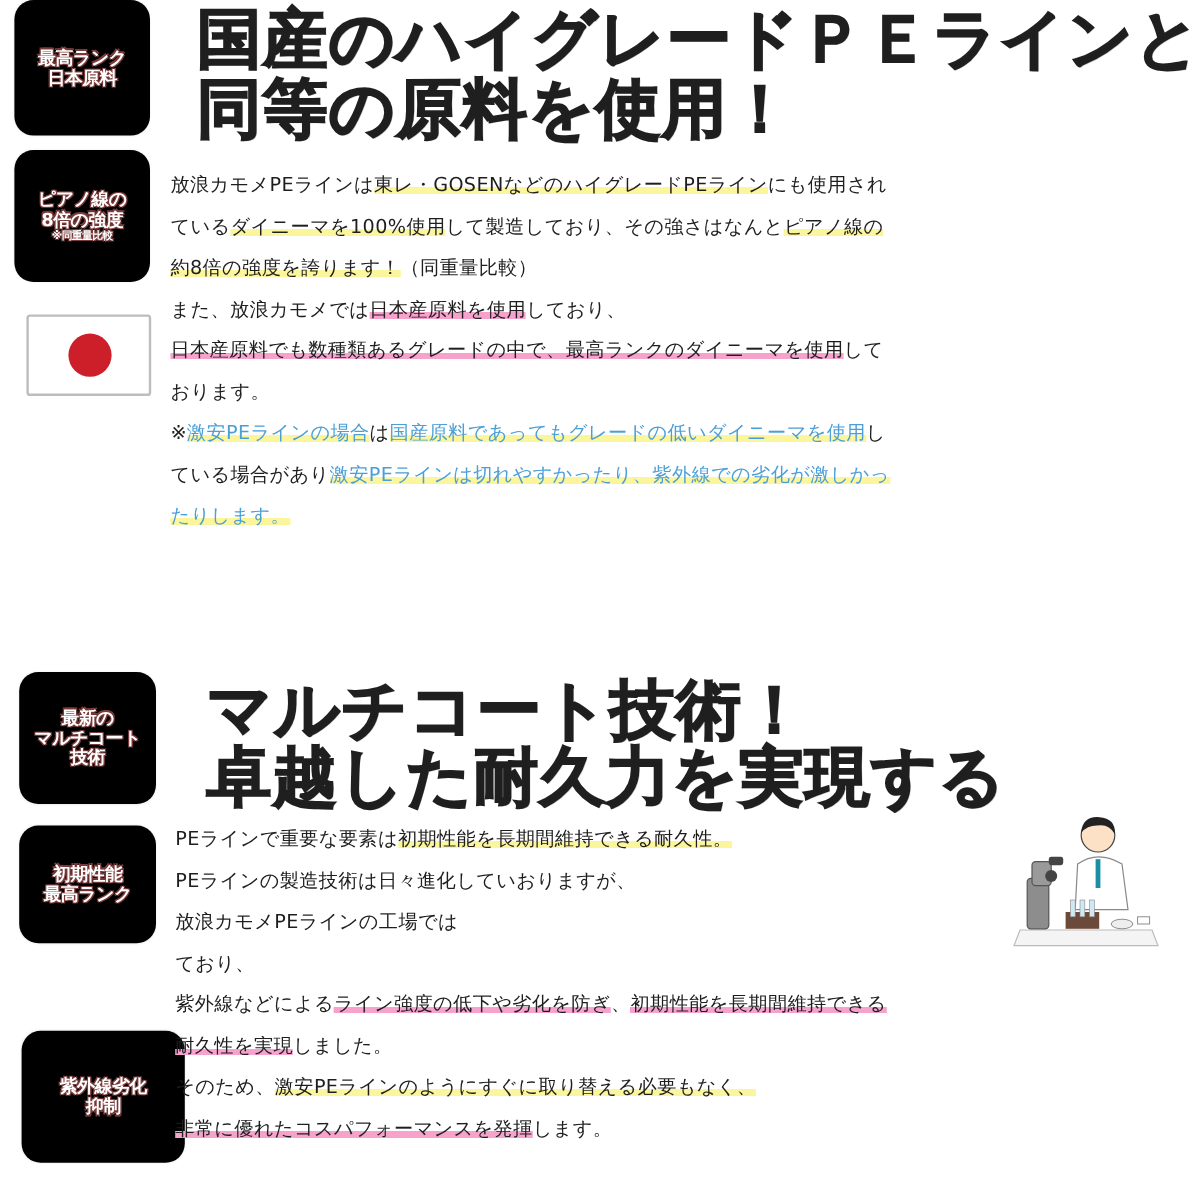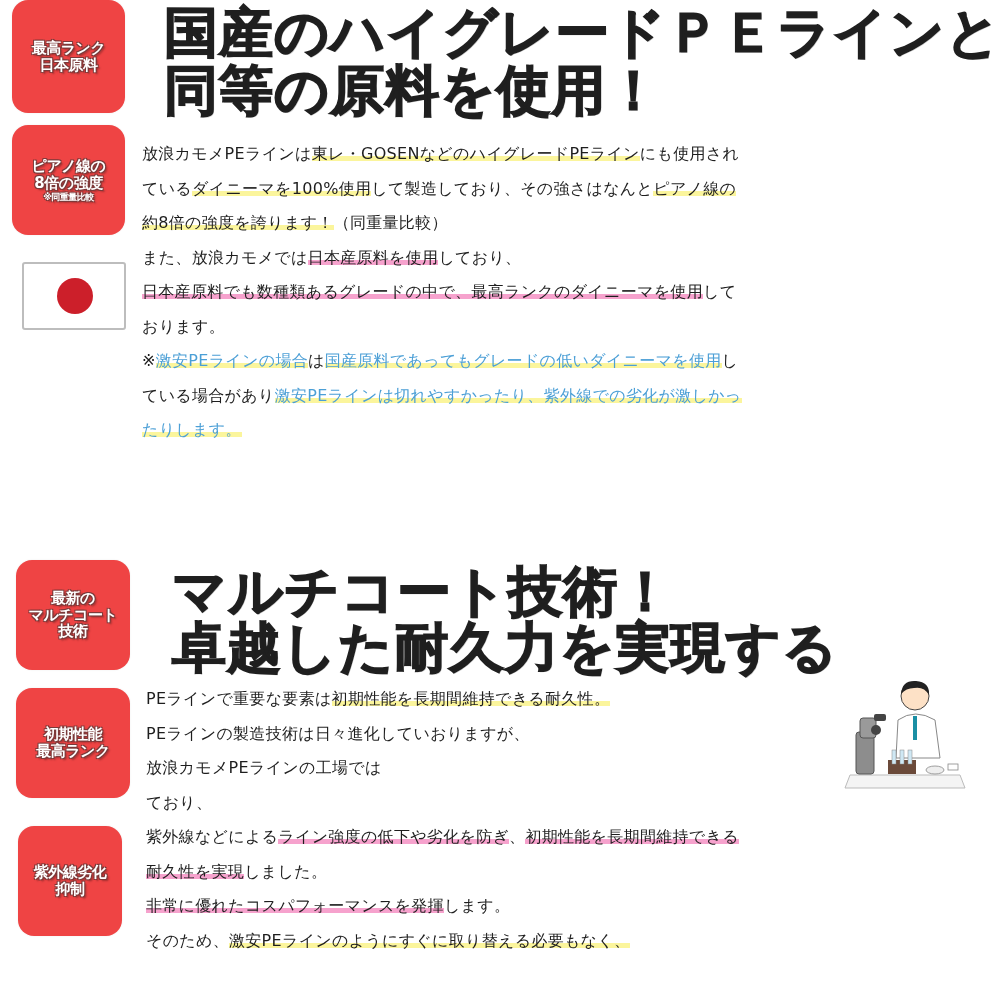--- a/index.html
+++ b/index.html
@@ -1,21 +1,21 @@
 <!DOCTYPE html>
 <html><head>
 <meta charset="utf-8">
 <style>
   html, body { margin:0; padding:0; }
   body {
     width:1000px; height:1000px; background:#ffffff; position:relative; overflow:hidden;
     font-family:"DejaVu Sans", "Liberation Sans", sans-serif; color:#222222;
   }
   .badge {
-    position:absolute; background:#ef4444; border-radius:16px;
+    position:absolute; background:#000000; border-radius:16px;
     display:flex; align-items:center; justify-content:center; flex-direction:column;
     color:#ffffff; font-weight:bold; text-align:center; line-height:1.12;
     text-shadow: 1px 1px 0 #7a3a3a, -1px 1px 0 #7a3a3a, 1px -1px 0 #7a3a3a, -1px -1px 0 #7a3a3a, 2px 2px 2px rgba(0,0,0,0.35);
     box-shadow: 0 0 2px rgba(0,0,0,0.08);
   }
   .badge .l { font-size:15px; letter-spacing:-0.5px; display:block; }
   .badge .sm { font-size:9px; display:block; letter-spacing:-0.5px; }
   .headline {
     position:absolute; font-weight:900; color:#1f1f1f; letter-spacing:1px;
     font-size:54px; line-height:58px; white-space:nowrap;
@@ -73,25 +73,25 @@
     <span class="line"><span>※</span><span class="hl-y blue">激安PEラインの場合</span><span>は</span><span class="hl-y blue">国産原料であってもグレードの低いダイニーマを使用</span><span>し</span></span>
     <span class="line"><span>ている場合があり</span><span class="hl-y blue">激安PEラインは切れやすかったり、紫外線での劣化が激しかっ</span></span>
     <span class="line"><span class="hl-y blue">たりします。</span></span>
   </div>
 
 <div class="badge" style="left:16px; top:560px; width:114px; height:110px;">
   <span class="l">最新の</span>
   <span class="l">マルチコート</span>
   <span class="l">技術</span>
 </div>
-<div class="badge" style="left:16px; top:688px; width:114px; height:110px;">
+<div class="badge" style="left:16px; top:688px; width:114px; height:98px;">
   <span class="l">初期性能</span>
   <span class="l">最高ランク</span>
 </div>
-<div class="badge" style="left:18px; top:826px; width:104px; height:110px;">
+<div class="badge" style="left:18px; top:859px; width:136px; height:110px;">
   <span class="l">紫外線劣化</span>
   <span class="l">抑制</span>
 </div>
 
 <div class="headline" style="left:140px; top:563px;">
   <span class="line" style="height:56px;">マルチコート技術！</span>
   <span class="line" style="height:56px;">卓越した耐久力を実現する</span>
 </div>
 
 <svg class="scientist" viewBox="0 0 130 110">
@@ -112,15 +112,15 @@
   <rect x="108" y="84" width="10" height="6" fill="#ffffff" stroke="#888" stroke-width="0.8"></rect>
 </svg>
 
 <div class="body-text" id="p2" style="left:146px; top:682px;">
     <span class="line"><span>PEラインで重要な要素は</span><span class="hl-y">初期性能を長期間維持できる耐久性。</span></span>
     <span class="line"><span>PEラインの製造技術は日々進化していおりますが、</span></span>
     <span class="line"><span>放浪カモメPEラインの工場では</span></span>
     <span class="line"><span>ており、</span></span>
     <span class="line"><span>紫外線などによる</span><span class="hl-p">ライン強度の低下や劣化を防ぎ</span><span>、</span><span class="hl-p">初期性能を長期間維持できる</span></span>
     <span class="line"><span class="hl-p">耐久性を実現</span><span>しました。</span></span>
+    <span class="line"><span>そのため、</span><span class="hl-y">激安PEラインのようにすぐに取り替える必要もなく、</span></span>
     <span class="line"><span class="hl-p">非常に優れたコスパフォーマンスを発揮</span><span>します。</span></span>
-    <span class="line"><span>そのため、</span><span class="hl-y">激安PEラインのようにすぐに取り替える必要もなく、</span></span>
   </div>
 
 </body></html>

